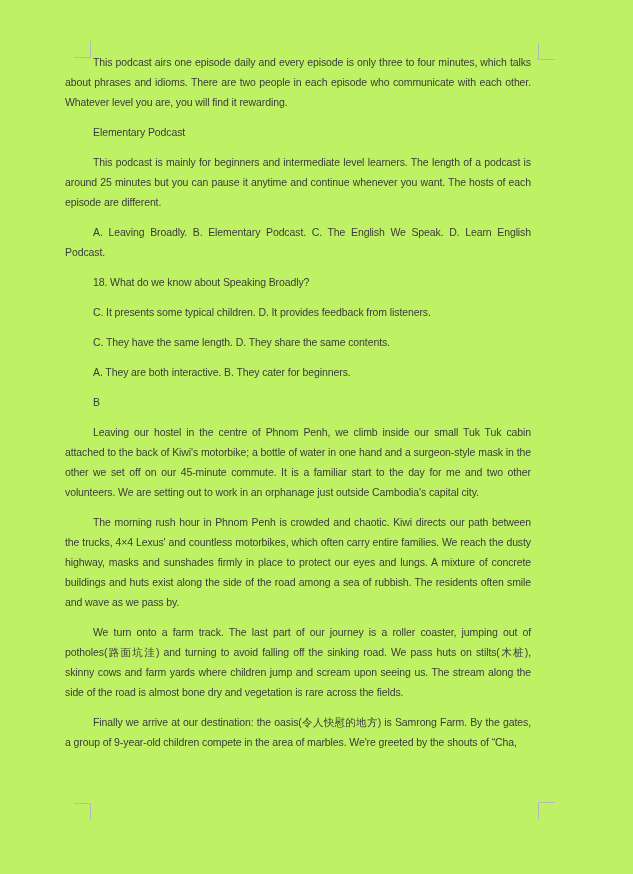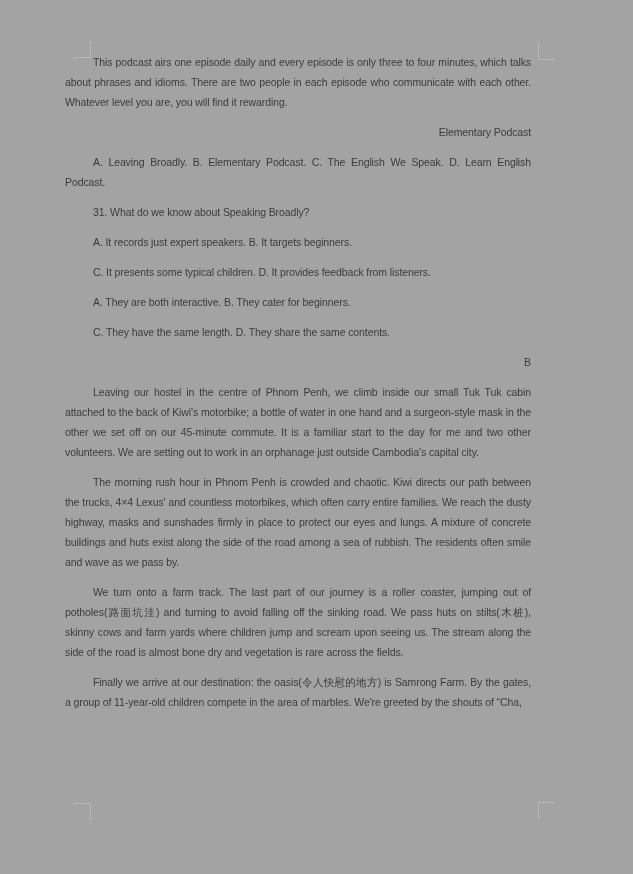--- a/index.html
+++ b/index.html
@@ -4,41 +4,41 @@
 <style>
   html, body {
     margin: 0;
     padding: 0;
     background: #ffffff;
   }
   .page {
     position: relative;
     width: 633px;
     height: 874px;
-    background: #a3a3a3;
+    background: #bef264;
     overflow: hidden;
     font-family: "Liberation Sans", sans-serif;
   }
   .text-area {
     position: absolute;
     left: 65px;
     top: 52px;
     width: 466px;
     color: #3b3b3b;
     font-size: 10.5px;
     line-height: 20px;
     letter-spacing: -0.1px;
     text-align: justify;
   }
   .para {
     margin: 0 0 10px 0;
     text-indent: 28px;
   }
   .para.heading {
-    text-align: right;
+    text-align: left;
   }
   
   .crop {
     position: absolute;
     width: 16px;
     height: 16px;
     border: 0 solid #b8b8b8;
   }
   .crop.tl { left: 74px; top: 41px; border-right-width: 1px; border-bottom-width: 1px; }
   .crop.tr { left: 538px; top: 43px; border-left-width: 1px; border-bottom-width: 1px; }
@@ -51,25 +51,25 @@
 <div class="page">
   <div class="crop tl" style="border-color: rgb(184, 184, 184);"></div>
   <div class="crop tr" style="border-color: rgb(184, 184, 184);"></div>
   <div class="crop bl" style="border-color: rgb(184, 184, 184);"></div>
   <div class="crop br" style="border-color: rgb(184, 184, 184);"></div>
 
   <div class="text-area" style="color: rgb(59, 59, 59);">
 
   <p class="para body">This podcast airs one episode daily and every episode is only three to four minutes, which talks about phrases and idioms. There are two people in each episode who communicate with each other. Whatever level you are, you will find it rewarding.</p>
       <p class="para heading">Elementary Podcast</p>
+      <p class="para body">This podcast is mainly for beginners and intermediate level learners. The length of a podcast is around 25 minutes but you can pause it anytime and continue whenever you want. The hosts of each episode are different.</p>
       <p class="para options">A. Leaving Broadly. B. Elementary Podcast. C. The English We Speak. D. Learn English Podcast.</p>
-      <p class="para question">31. What do we know about Speaking Broadly?</p>
-      <p class="para options">A. It records just expert speakers. B. It targets beginners.</p>
+      <p class="para question">18. What do we know about Speaking Broadly?</p>
       <p class="para options">C. It presents some typical children. D. It provides feedback from listeners.</p>
+      <p class="para options">C. They have the same length. D. They share the same contents.</p>
       <p class="para options">A. They are both interactive. B. They cater for beginners.</p>
-      <p class="para options">C. They have the same length. D. They share the same contents.</p>
       <p class="para heading">B</p>
       <p class="para body">Leaving our hostel in the centre of Phnom Penh, we climb inside our small Tuk Tuk cabin attached to the back of Kiwi's motorbike; a bottle of water in one hand and a surgeon-style mask in the other we set off on our 45-minute commute. It is a familiar start to the day for me and two other volunteers. We are setting out to work in an orphanage just outside Cambodia's capital city.</p>
       <p class="para body">The morning rush hour in Phnom Penh is crowded and chaotic. Kiwi directs our path between the trucks, 4×4 Lexus' and countless motorbikes, which often carry entire families. We reach the dusty highway, masks and sunshades firmly in place to protect our eyes and lungs. A mixture of concrete buildings and huts exist along the side of the road among a sea of rubbish. The residents often smile and wave as we pass by.</p>
       <p class="para body">We turn onto a farm track. The last part of our journey is a roller coaster, jumping out of potholes(路面坑洼) and turning to avoid falling off the sinking road. We pass huts on stilts(木桩), skinny cows and farm yards where children jump and scream upon seeing us. The stream along the side of the road is almost bone dry and vegetation is rare across the fields.</p>
-      <p class="para body">Finally we arrive at our destination: the oasis(令人快慰的地方) is Samrong Farm. By the gates, a group of 11-year-old children compete in the area of marbles. We're greeted by the shouts of “Cha,</p>
+      <p class="para body">Finally we arrive at our destination: the oasis(令人快慰的地方) is Samrong Farm. By the gates, a group of 9-year-old children compete in the area of marbles. We're greeted by the shouts of “Cha,</p>
     </div>
 </div>
 
 </body></html>

